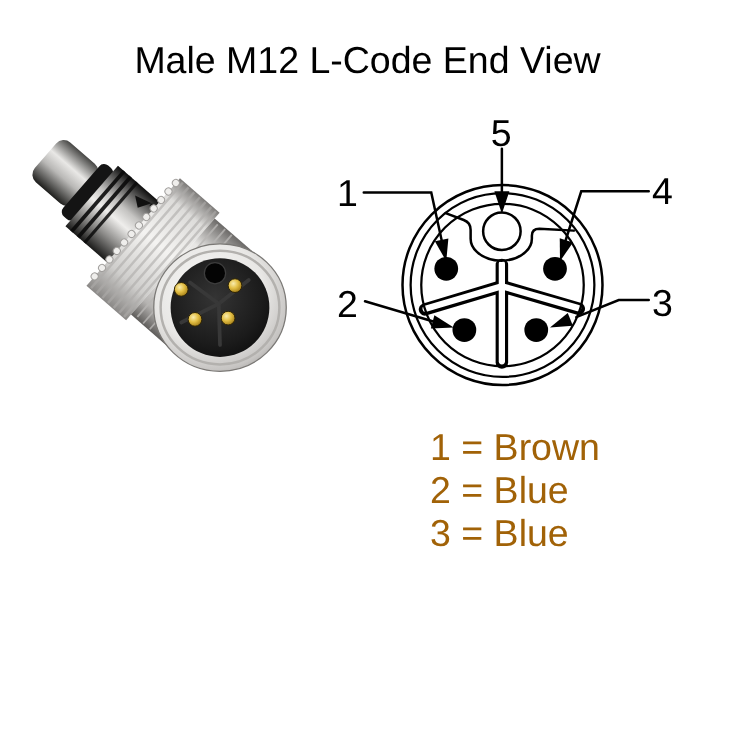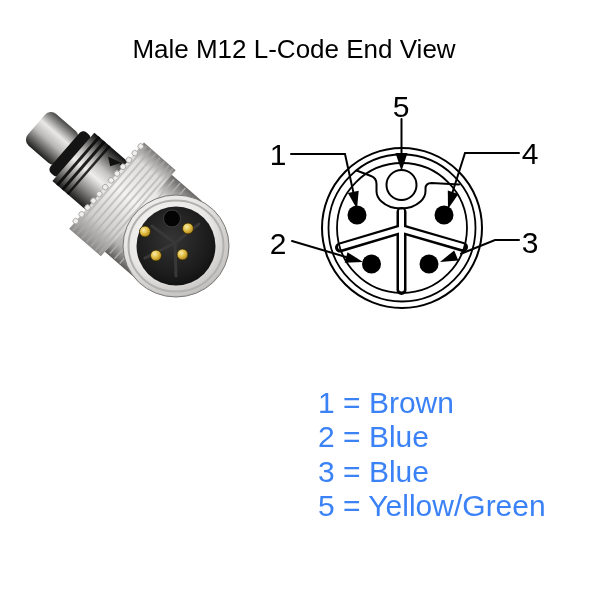--- a/index.html
+++ b/index.html
@@ -4,25 +4,25 @@
 <style>
   html,body{margin:0;padding:0;}
   body{
     width:600px;height:600px;position:relative;overflow:hidden;
     background:#ffffff;
     font-family:"Liberation Sans", sans-serif;
     color:#000;
   }
   .title{
     position:absolute;left:0;top:31px;width:588px;
-    text-align:center;font-size:26px;line-height:36px;color:#000;
+    text-align:center;font-size:30px;line-height:36px;color:#000;
   }
   .legend{
-    position:absolute;left:318px;top:342px;
-    font-size:30px;line-height:34.3px;color:#3b82f6;white-space:nowrap;margin-top:44px;
+    position:absolute;left:344px;top:342px;
+    font-size:30px;line-height:34.3px;color:#a16207;white-space:nowrap;
   }
   .legend .sep{white-space:pre;}
   svg{position:absolute;left:0;top:0;}
   svg text{font-family:"Liberation Sans", sans-serif;font-size:30px;fill:#000;}
 </style>
 </head>
 <body>
 
 <div class="title">Male M12 L-Code End View</div>
 
@@ -194,14 +194,13 @@
       <text x="278" y="253.5">2</text>
       <text x="530" y="252.5">3</text>
     </g>
   </g>
 </svg>
 
 <div class="legend">
   <div><span>1</span><span class="sep"> = </span><span>Brown</span></div>
   <div><span>2</span><span class="sep"> = </span><span>Blue</span></div>
   <div><span>3</span><span class="sep"> = </span><span>Blue</span></div>
-  <div><span>5</span><span class="sep"> = </span><span>Yellow/Green</span></div>
 </div>
 
 </body></html>

